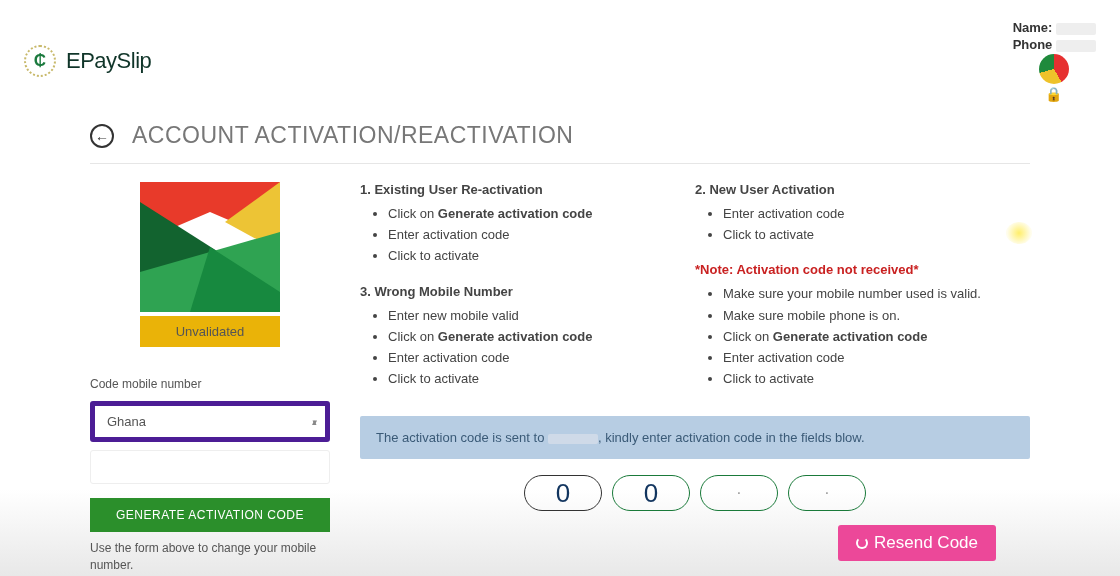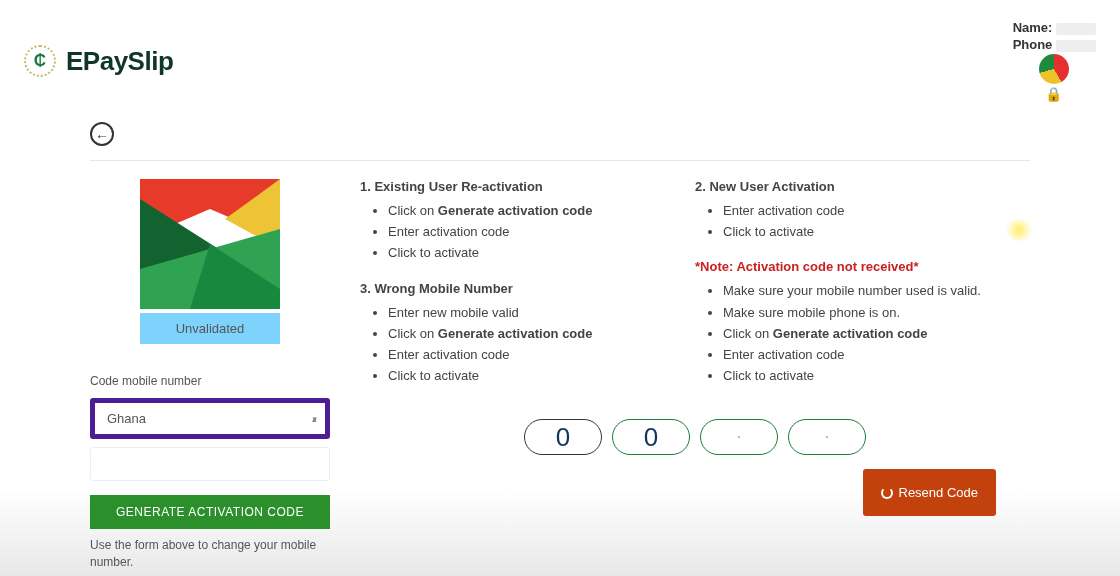--- a/index.html
+++ b/index.html
@@ -17,21 +17,21 @@
       justify-content: space-between;
       padding: 20px 24px 10px 24px;
     }
     .brand { display: flex; align-items: center; gap: 10px; }
     .brand-logo {
       width: 32px; height: 32px; border-radius: 50%;
       border: 2px dotted #c8b96b;
       display:flex; align-items:center; justify-content:center;
       color:#1b7a3e; font-weight:bold; font-size:17px;
     }
-    .brand-text { font-size: 26px; font-weight: 700; color: #103529; letter-spacing: -0.5px; }
+    .brand-text { font-size: 22px; font-weight: 400; color: #103529; letter-spacing: -0.5px; }
     .topright { display: flex; align-items: center; gap: 2px; font-size: 13px; color: #333; flex-direction: column; }
     .topright .lbl { font-weight: 700; }
     .blur { display:inline-block; width: 40px; height: 12px; background: #eee; border-radius: 2px; vertical-align: middle; }
     .pie {
       width: 30px; height: 30px; border-radius: 50%;
       background: conic-gradient(#e63030 0 150deg, #eec22a 150deg 255deg, #1f8a3c 255deg 360deg);
     }
     .lock { font-size: 14px; color: #222; }
     .container { padding: 0 90px; }
     .titlebar {
@@ -40,21 +40,21 @@
       padding: 10px 0 14px 0; margin-bottom: 18px;
     }
     .back-icon {
       width: 24px; height: 24px; border: 2px solid #333; border-radius: 50%;
       display:flex; align-items:center; justify-content:center; font-size: 14px; color:#333;
     }
     .page-title { font-size: 23px; color: #777; font-weight: 400; letter-spacing: 0.5px; }
     .columns { display: flex; gap: 30px; }
     .leftcol { width: 240px; flex-shrink: 0; }
     .colorbox { width: 140px; height: 130px; margin: 0 auto 4px auto; }
-    .status-box { width: 140px; margin: 0 auto 30px auto; background: #7dd3fc; text-align:center; padding: 8px 0; font-size: 13px; color:#555; }
+    .status-box { width: 140px; margin: 0 auto 30px auto; background: #eab308; text-align:center; padding: 8px 0; font-size: 13px; color:#555; }
     .form-label { font-size: 12px; color:#555; margin-bottom: 10px; }
     .select-wrap {
       border: 5px solid #4c1d95; border-radius: 3px; background: #fff;
       padding: 8px 12px; font-size: 13px; color:#555;
       display:flex; justify-content:space-between; align-items:center; margin-bottom: 8px;
     }
     .updown { font-size: 9px; color:#888; letter-spacing:-4px; }
     .input-wrap {
       border: 1px solid #eee; border-radius: 3px; background:#fff;
       height: 34px; margin-bottom: 14px;
@@ -87,22 +87,22 @@
     .code-row { display:flex; gap: 10px; justify-content:center; margin-top: 16px; }
     .code-cell {
       width: 78px; height: 36px; border-radius: 18px; border: 1.5px solid #1a7a3a;
       display:flex; align-items:center; justify-content:center;
       font-size: 26px; color: #12355f; font-weight: 500;
     }
     .code-cell.first { border-color: #333; }
     .code-cell.empty { color:#999; font-size: 16px; }
     .resend-row { display:flex; justify-content:flex-end; margin-top: 14px; padding-right: 34px; }
     .resend-btn {
-      background: #c2410c; color:#fff; border:none; padding: 16px 18px;
-      font-size: 13px; border-radius: 3px; cursor:pointer;
+      background: #ec4899; color:#fff; border:none; padding: 8px 18px;
+      font-size: 17px; border-radius: 3px; cursor:pointer;
       display:flex; align-items:center; gap:6px;
     }
     .refresh-icon {
       width: 12px; height: 12px; border: 2px solid #fff; border-top-color: transparent;
       border-radius: 50%;
     }
     .blur2 { display:inline-block; width: 50px; height: 10px; background: rgba(210,220,232,0.9); border-radius: 2px; vertical-align:middle; }
   </style>
 </head>
 <body>
@@ -116,20 +116,21 @@
     <span><span class="lbl">Name:</span> <span class="blur"></span></span>
     <span><span class="lbl">Phone</span> <span class="blur"></span></span>
     <div class="pie"></div>
     <span class="lock">🔒</span>
   </div>
 </div>
 
 <div class="container">
   <div class="titlebar">
     <div class="back-icon">←</div>
+    <div class="page-title">ACCOUNT ACTIVATION/REACTIVATION</div>
   </div>
 
   <div class="columns">
     <div class="leftcol">
       <div class="colorbox">
         <svg viewBox="0 0 140 130" width="140" height="130">
           <rect x="0" y="0" width="140" height="130" fill="#fff"></rect>
           <polygon points="0,0 140,0 140,60 70,30 0,60" fill="#e83a2a"></polygon>
           <polygon points="140,0 140,70 85,40" fill="#edc435"></polygon>
           <polygon points="0,20 110,90 0,130" fill="#12632f"></polygon>
@@ -180,20 +181,23 @@
           <ul class="steps">
             <li>Make sure your mobile number used is valid.</li>
             <li>Make sure mobile phone is on.</li>
             <li><span>Click on </span><b>Generate activation code</b></li>
             <li>Enter activation code</li>
             <li>Click to activate</li>
           </ul>
         </div>
       </div>
 
+      <div class="banner">
+        <span>The activation code is sent to </span><span class="blur2"></span><span>, kindly enter activation code in the fields blow.</span>
+      </div>
 
       <div class="code-row">
         <div class="code-cell first">0</div>
         <div class="code-cell">0</div>
         <div class="code-cell empty">·</div>
         <div class="code-cell empty">·</div>
       </div>
 
       <div class="resend-row">
         <button class="resend-btn">

